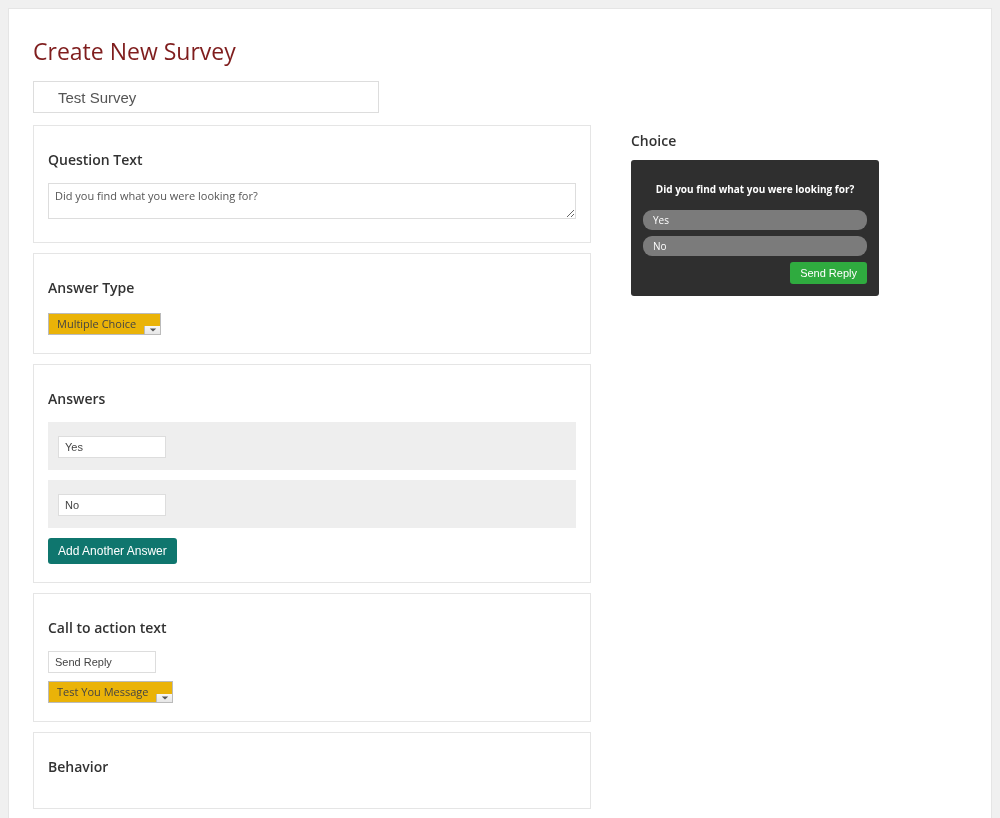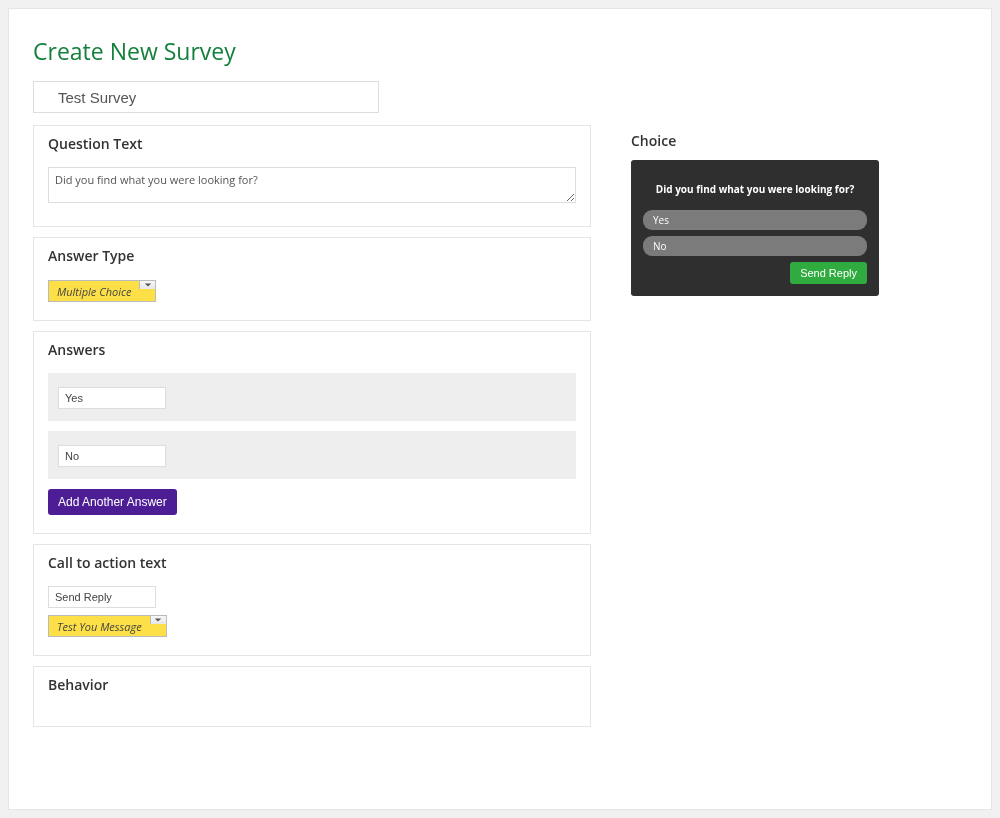--- a/index.html
+++ b/index.html
@@ -19,41 +19,41 @@
     background: #fff;
     border: 1px solid #e5e5e5;
     width: 984px;
     min-height: 802px;
     padding: 20px 24px 24px 24px;
   }
   h1.page-title {
     font-size: 23px;
     font-weight: 400;
     margin: 6px 0 14px 0;
-    color: #15803d;
+    color: #7f1d1d;
   }
   .survey-title-input {
     width: 346px;
     height: 32px;
     font-size: 15px;
     padding: 4px 24px;
     border: 1px solid #ddd;
     color: #555;
     margin-bottom: 12px;
   }
   .columns {
     display: flex;
     gap: 40px;
     align-items: flex-start;
   }
   .left-col { flex: 0 0 558px; }
   .right-col { flex: 1; }
   .panel {
     border: 1px solid #e5e5e5;
-    padding: 0 14px 18px 14px;
+    padding: 16px 14px 18px 14px;
     margin-bottom: 10px;
     background: #fff;
   }
   .panel h3 {
     font-size: 14px;
     font-weight: 600;
     color: #333;
     margin: 8px 0 14px 0;
   }
   textarea.question-textarea {
@@ -62,25 +62,24 @@
     min-height: 36px;
     font-size: 11px;
     padding: 4px 6px;
     border: 1px solid #ddd;
     color: #555;
     resize: both;
     font-family: inherit;
   }
   .select-wrap {
     display: inline-flex;
-    align-items: flex-start;
+    align-items: flex-end;
     border: 1px solid #bbb;
     height: 22px;
-    background: #fde047;
-    font-style: italic;
+    background: #eab308;
   }
   .select-wrap .select-value {
     font-size: 11px;
     color: #444;
     padding: 3px 8px;
     display: flex;
     align-items: center;
     min-width: 75px;
     white-space: nowrap;
   }
@@ -109,21 +108,21 @@
   }
   .btn {
     display: inline-block;
     border: none;
     border-radius: 3px;
     font-size: 12px;
     padding: 6px 10px;
     cursor: pointer;
     color: #fff;
   }
-  .btn-add-answer { background: #4c1d95; }
+  .btn-add-answer { background: #0f766e; }
   .small-input {
     height: 22px;
     font-size: 11px;
     padding: 2px 6px;
     border: 1px solid #ddd;
     color: #444;
   }
   .cta-input { width: 108px; margin-bottom: 6px; display: block; }
   .behavior-row {
     font-size: 11px;

